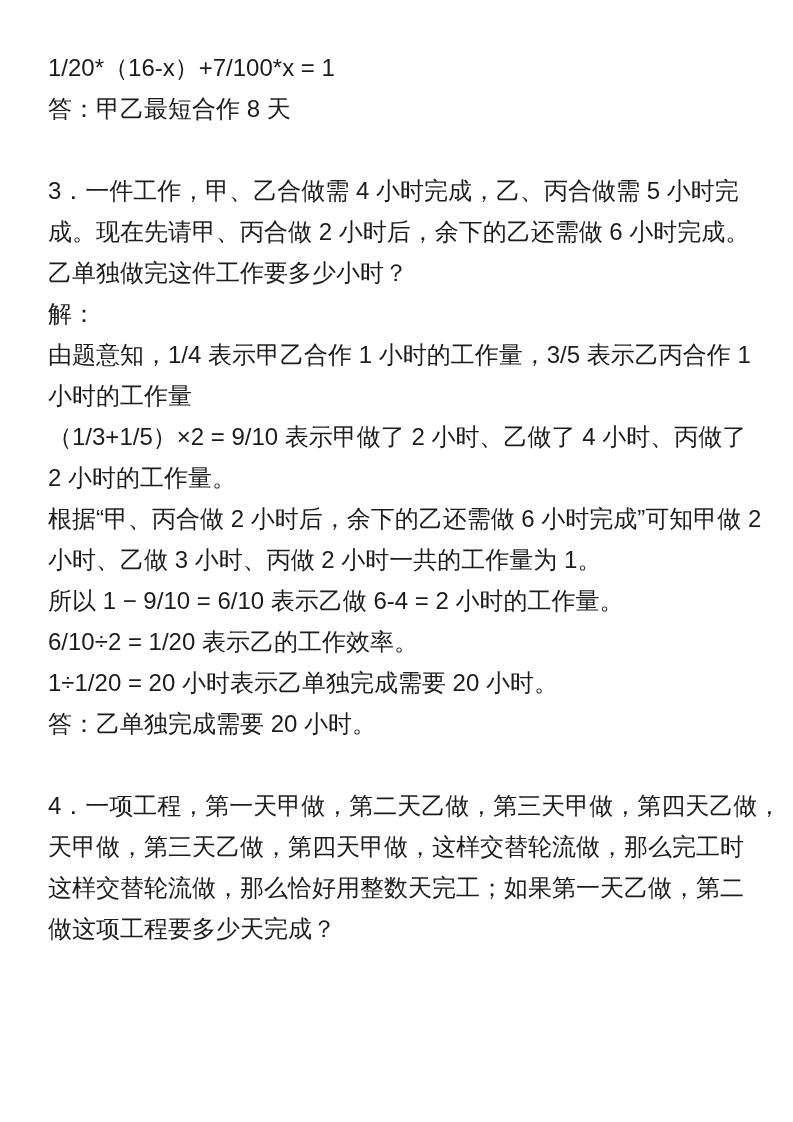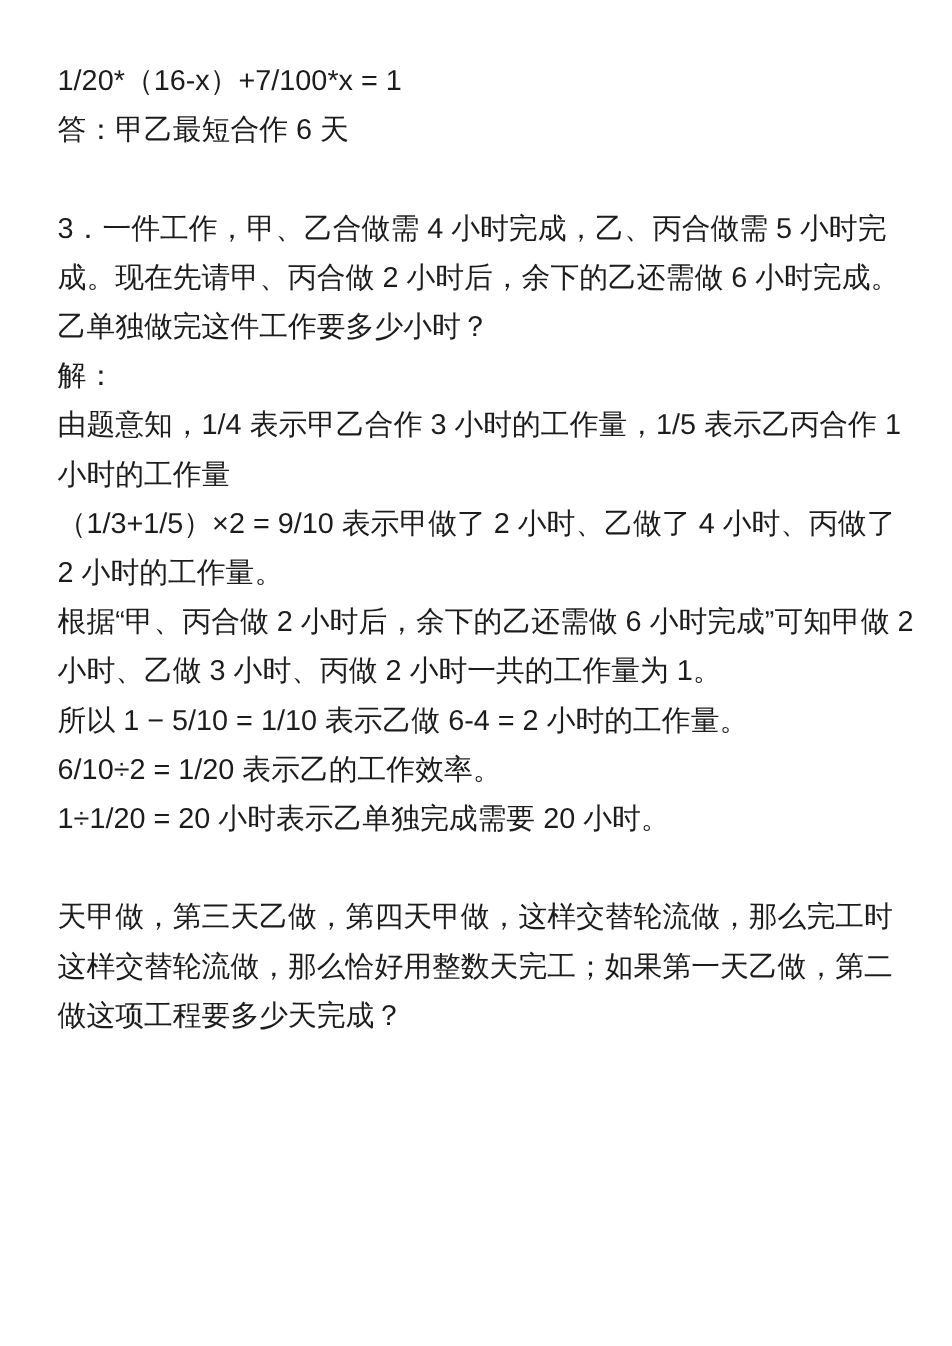--- a/index.html
+++ b/index.html
@@ -30,33 +30,35 @@
     font-weight: 400;
   }
   .line.blank { min-height: 41px; }
 </style>
 </head>
 <body style="background: rgb(255, 255, 255); color: rgb(28, 28, 28);">
 
 <div class="page">
   <div id="lines-container">
       <div class="line equation">1/20*（16-x）+7/100*x = 1</div>
-      <div class="line answer">答：甲乙最短合作 6 天</div>
+      <div class="line answer">答：甲乙最短合作 8 天</div>
       <div class="line blank"></div>
       <div class="line problem">3．一件工作，甲、乙合做需 4 小时完成，乙、丙合做需 5 小时完</div>
       <div class="line problem">成。现在先请甲、丙合做 2 小时后，余下的乙还需做 6 小时完成。</div>
       <div class="line problem">乙单独做完这件工作要多少小时？</div>
       <div class="line solution">解：</div>
-      <div class="line solution">由题意知，1/4 表示甲乙合作 3 小时的工作量，1/5 表示乙丙合作 1</div>
+      <div class="line solution">由题意知，1/4 表示甲乙合作 1 小时的工作量，3/5 表示乙丙合作 1</div>
       <div class="line solution">小时的工作量</div>
       <div class="line solution">（1/3+1/5）×2 = 9/10 表示甲做了 2 小时、乙做了 4 小时、丙做了</div>
       <div class="line solution">2 小时的工作量。</div>
       <div class="line solution">根据“甲、丙合做 2 小时后，余下的乙还需做 6 小时完成”可知甲做 2</div>
       <div class="line solution">小时、乙做 3 小时、丙做 2 小时一共的工作量为 1。</div>
-      <div class="line solution">所以 1 − 5/10 = 1/10 表示乙做 6-4 = 2 小时的工作量。</div>
+      <div class="line solution">所以 1 − 9/10 = 6/10 表示乙做 6-4 = 2 小时的工作量。</div>
       <div class="line solution">6/10÷2 = 1/20 表示乙的工作效率。</div>
       <div class="line solution">1÷1/20 = 20 小时表示乙单独完成需要 20 小时。</div>
+      <div class="line answer">答：乙单独完成需要 20 小时。</div>
       <div class="line blank"></div>
+      <div class="line problem">4．一项工程，第一天甲做，第二天乙做，第三天甲做，第四天乙做，</div>
       <div class="line problem">天甲做，第三天乙做，第四天甲做，这样交替轮流做，那么完工时</div>
       <div class="line problem">这样交替轮流做，那么恰好用整数天完工；如果第一天乙做，第二</div>
       <div class="line problem">做这项工程要多少天完成？</div>
     </div>
 </div>
 
 </body></html>

